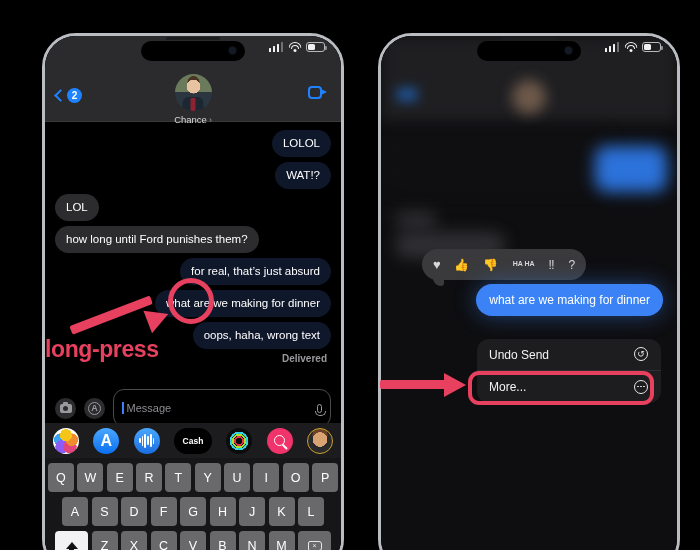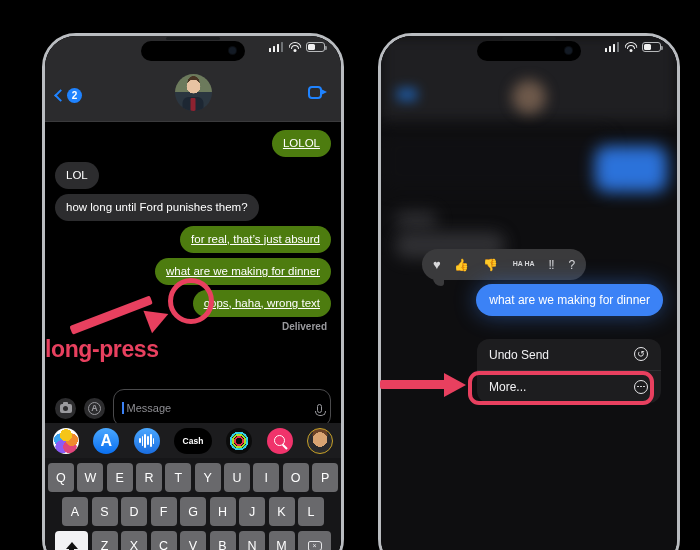--- a/index.html
+++ b/index.html
@@ -127,21 +127,21 @@
     position: absolute; top: 86px; left: 0; right: 0; bottom: 0;
     background: #000; padding: 8px 10px 0;
   }
   .row { display: flex; margin-bottom: 5px; }
   .row.out { justify-content: flex-end; }
   .row.in  { justify-content: flex-start; }
   .bub {
     max-width: 205px; padding: 6px 11px; border-radius: 15px;
     font-size: 11.5px; line-height: 1.3; color: #fff; position: relative;
   }
-  .bub.out { background: #4d7c0f; text-decoration: underline; }
+  .bub.out { background: #0f172a; }
   .bub.in  { background: #2c2c2e; }
   .bub.tail-out::after {
     content:''; position: absolute; right: -4px; bottom: 0;
     width: 12px; height: 13px; background: #3b82f6;
     border-bottom-left-radius: 12px; z-index: -1;
   }
   .bub.tail-in::after {
     content:''; position: absolute; left: -4px; bottom: 0;
     width: 12px; height: 13px; background: #2c2c2e;
     border-bottom-right-radius: 12px; z-index: -1;
@@ -446,26 +446,32 @@
         <div class="back-chev">
           <div class="chev-l"></div>
           <div class="badge">2</div>
         </div>
         <div class="facetime">
           <div class="body"></div>
           <div class="lens"></div>
         </div>
         <div class="contact">
           <div class="avatar"></div>
+          <div class="contact-name">
+            <span>Chance</span><span class="cc">›</span>
+          </div>
         </div>
       </div>
 
       <div class="msgs">
         <div class="row out">
           <div class="bub out">LOLOL</div>
+        </div>
+        <div class="row out">
+          <div class="bub out tail-out">WAT!?</div>
         </div>
         <div class="row in">
           <div class="bub in">LOL</div>
         </div>
         <div class="row in">
           <div class="bub in tail-in">how long until Ford punishes them?</div>
         </div>
         <div class="row out">
           <div class="bub out tail-out">for real, that’s just absurd</div>
         </div>

